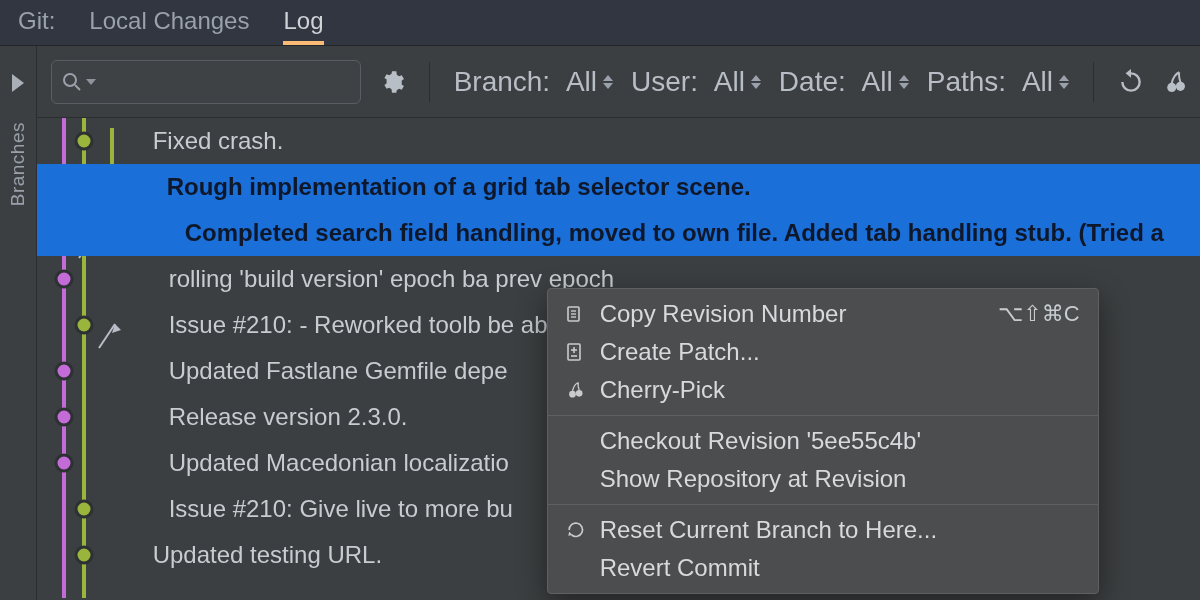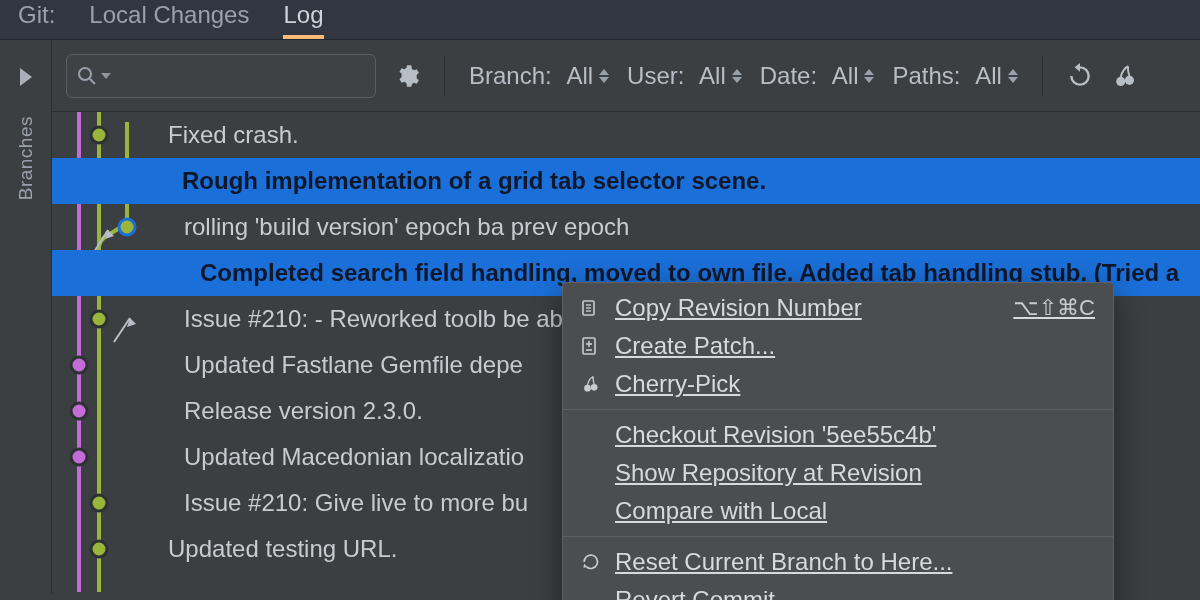--- a/index.html
+++ b/index.html
@@ -8,21 +8,21 @@
     font-family: -apple-system, "Segoe UI", Arial, sans-serif;
     background: #3c3f41;
     color: #bbbbbb;
     font-size: 22px;
   }
 
   
   .tabbar {
     display: flex;
     align-items: flex-end;
-    height: 40px;
+    height: 46px;
     padding: 0 18px;
     background: #313640;
     border-bottom: 1px solid #22262b;
     gap: 34px;
   }
   .tabbar .title { color: #9aa1ac; padding-bottom: 10px; font-size: 24px; }
   .tabbar .tab { color: #9aa1ac; padding-bottom: 10px; font-size: 24px; cursor: pointer; }
   .tabbar .tab.active {
     color: #cfd2d6;
     border-bottom: 4px solid #fdba74;
@@ -93,21 +93,21 @@
   .searchbox input {
     flex: 1; background: transparent; border: none; outline: none;
     color: #cfd2d6; font-size: 20px;
   }
 
   .icon-btn { cursor: pointer; display: inline-flex; align-items: center; }
   .filter {
     display: inline-flex;
     align-items: center;
     color: #b8bec6;
-    font-size: 24px;
+    font-size: 28px;
     cursor: pointer;
     gap: 4px;
   }
   .filter .updown {
     display: inline-flex; flex-direction: column; gap: 2px; margin-left: 2px;
   }
   .filter .updown::before {
     content: ""; width: 0; height: 0;
     border-left: 5px solid transparent; border-right: 5px solid transparent;
     border-bottom: 6px solid #9aa1ac;
@@ -152,21 +152,20 @@
   }
   .ctx .item {
     display: flex;
     align-items: center;
     height: 38px;
     padding: 0 18px 0 14px;
     color: #d7dadd;
     font-size: 24px;
     cursor: pointer;
     gap: 12px;
-    text-decoration: underline;
   }
   .ctx .item .ic { width: 26px; display: inline-flex; justify-content: center; }
   .ctx .item .lbl { flex: 1; }
   .ctx .item .sc { color: #c7ccd1; font-size: 22px; }
   .ctx .sep { height: 1px; background: #5e6063; margin: 6px 0; }
 </style>
 </head>
 <body>
 
 <div class="tabbar">
@@ -281,25 +280,25 @@
         <circle cx="47" cy="437" r="8" fill="#99b53c" stroke="#2e3133" stroke-width="3"></circle>
       </svg>
 
       <div class="rows">
         <div class="row">
             <span class="msg" style="padding-left:116px">Fixed crash.</span>
           </div>
         <div class="row sel">
             <span class="msg">Rough implementation of a grid tab selector scene.</span>
           </div>
-        <div class="row">
-            <span class="msg">rolling 'build version' epoch ba                                                                               prev epoch</span>
-          </div>
         <div class="row sel second">
             <span class="msg">Completed search field handling, moved to own file. Added tab handling stub. (Tried a</span>
+          </div>
+        <div class="row">
+            <span class="msg">rolling 'build version' epoch ba                                                                               prev epoch</span>
           </div>
         <div class="row">
             <span class="msg">Issue #210: - Reworked toolb                                                                                    be able to re</span>
           </div>
         <div class="row">
             <span class="msg">Updated Fastlane Gemfile depe</span>
           </div>
         <div class="row">
             <span class="msg">Release version 2.3.0.</span>
           </div>
@@ -353,24 +352,20 @@
       <div class="sep"></div>
 
       <div class="item">
         <span class="ic"></span>
         <span class="lbl">Checkout Revision '5ee55c4b'</span>
       </div>
       <div class="item">
         <span class="ic"></span>
         <span class="lbl">Show Repository at Revision</span>
       </div>
-      <div class="item">
-        <span class="ic"></span>
-        <span class="lbl">Compare with Local</span>
-      </div>
 
       <div class="sep"></div>
 
       <div class="item">
         <span class="ic">
           <svg width="20" height="20" viewBox="0 0 24 24">
               <path d="M5 12a8 8 0 1 1 3 6" fill="none" stroke="#c9cccf" stroke-width="2"></path>
               <path d="M9 18l-5 1 1-5z" fill="#c9cccf"></path>
             </svg>
         </span>

